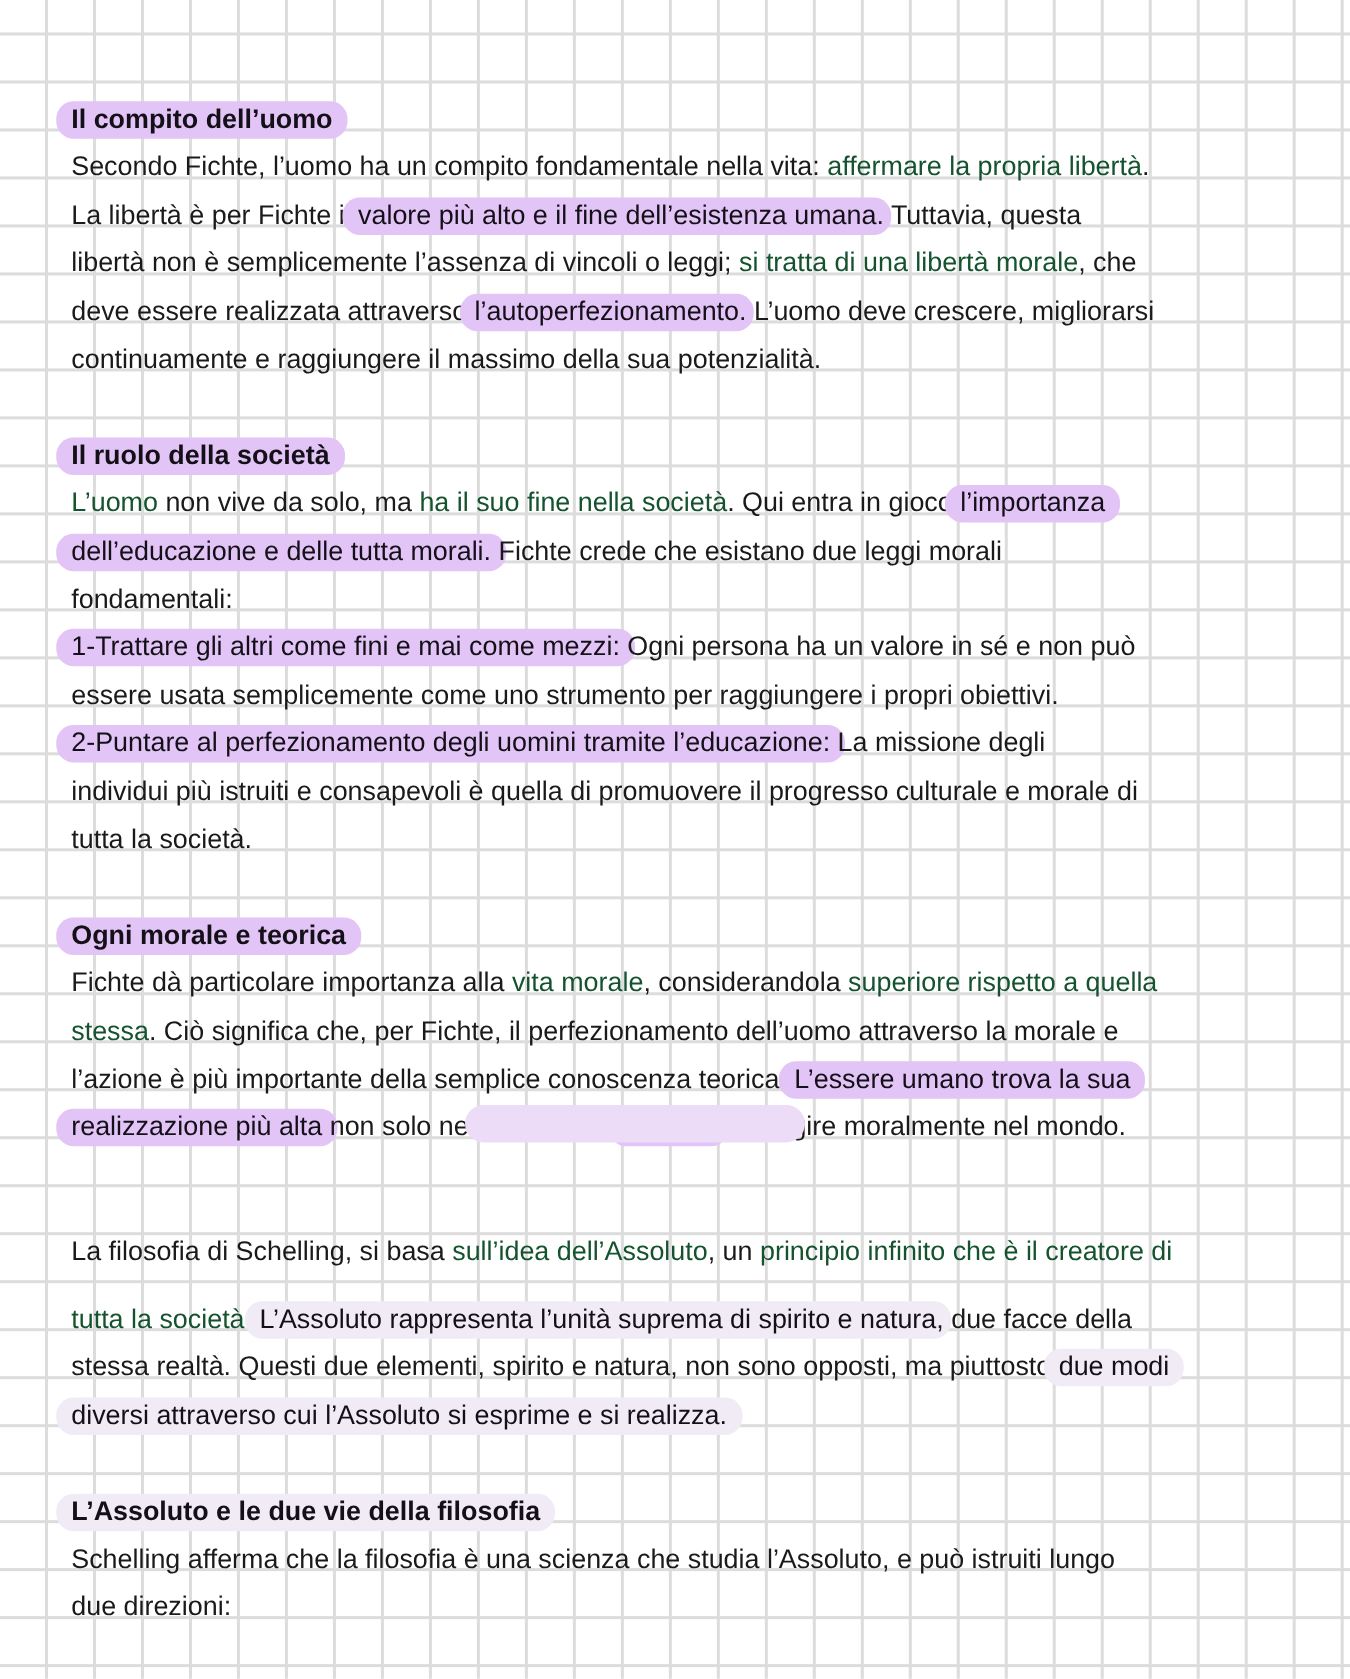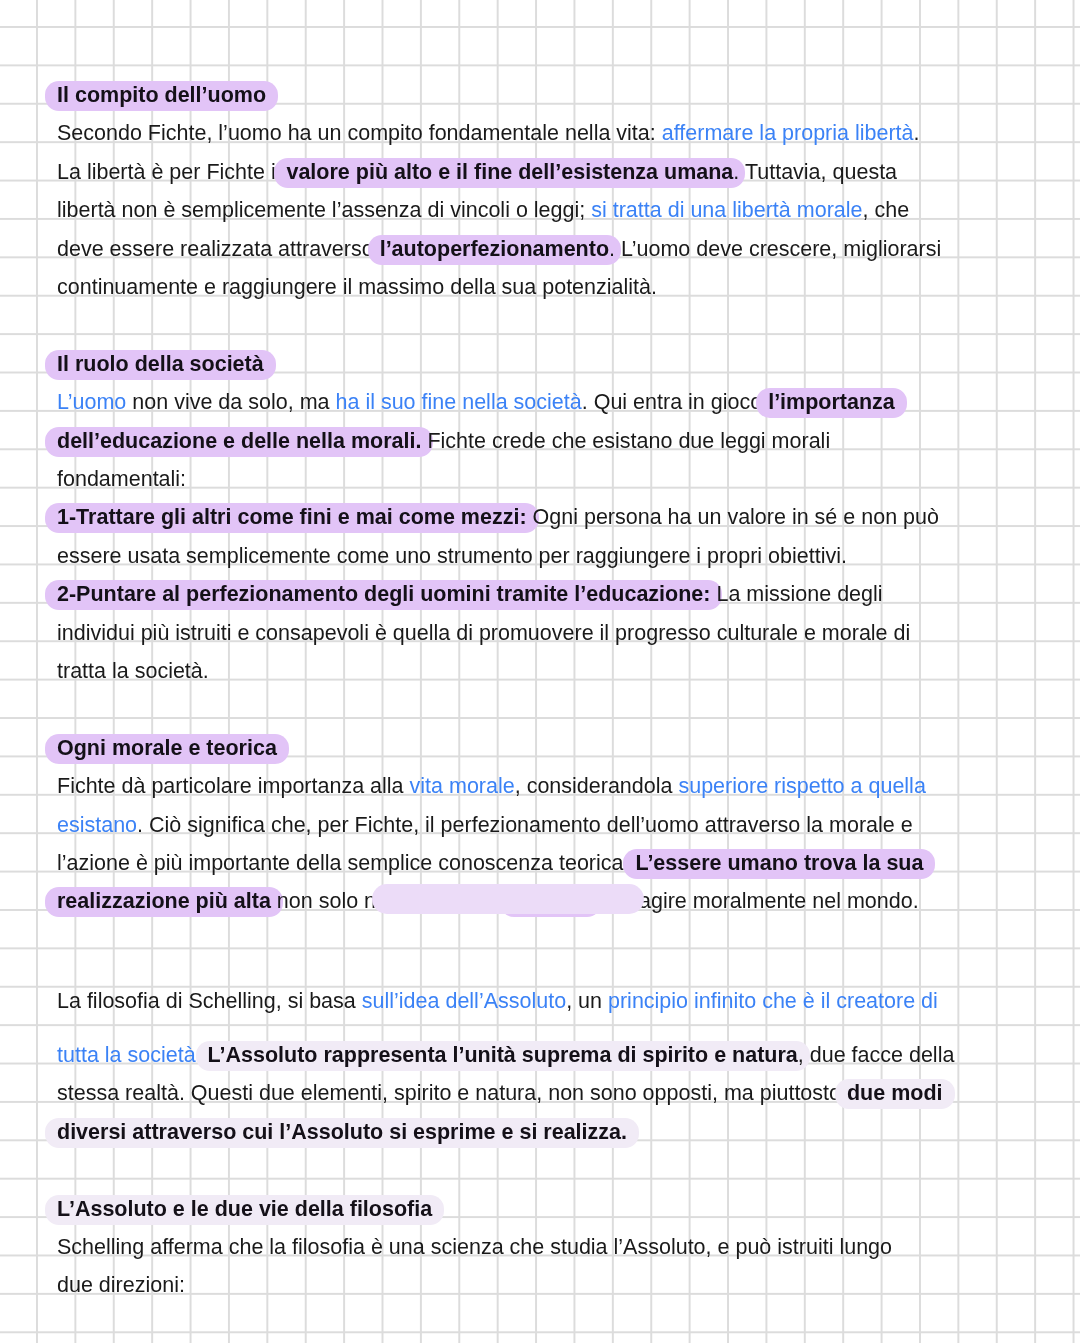--- a/index.html
+++ b/index.html
@@ -12,22 +12,22 @@
     background-size: 38.4px 38.4px;
     background-position: 36px 26px;
     font-family: "Liberation Sans", sans-serif;
     color: #1a1a1a;
   }
   .page { position: absolute; left: 57px; top: 76px; width: 990px; }
   .line {
     position: absolute; left: 0; white-space: nowrap;
     font-size: 21.5px; line-height: 38.4px; height: 38.4px;
   }
-  .b { font-weight: bold; color: #141018; }
-  .p { color: #3b82f6; }
+  .b { font-weight: normal; color: #141018; }
+  .p { color: #14532d; }
   .hl {
     background: #e2c4f7; border-radius: 14px;
     padding: 2px 12px 4px 12px; margin: 0 -12px;
   }
   .hl-soft {
     background: #f1ebf6; border-radius: 14px;
     padding: 2px 12px 4px 12px; margin: 10px -12px;
   }
   .head { font-weight: bold; font-size: 21.5px; color: #141018; }
   .title-wrap {
@@ -67,49 +67,49 @@
     <span>continuamente e raggiungere il massimo della sua potenzialità.</span>
   </div>
 
   <div class="line" style="top:268.8px">
     <span class="head hl">Il ruolo della società</span>
   </div>
   <div class="line" style="top:307.2px">
     <span class="p">L’uomo</span><span> non vive da solo, ma </span><span class="p">ha il suo fine nella società</span><span>. Qui entra in gioco </span><span class="b hl">l’importanza</span>
   </div>
   <div class="line" style="top:345.6px">
-    <span class="b hl">dell’educazione e delle nella morali.</span><span> Fichte crede che esistano due leggi morali</span>
+    <span class="b hl">dell’educazione e delle tutta morali.</span><span> Fichte crede che esistano due leggi morali</span>
   </div>
   <div class="line" style="top:384px">
     <span>fondamentali:</span>
   </div>
   <div class="line" style="top:422.4px">
     <span class="b hl">1-Trattare gli altri come fini e mai come mezzi:</span><span> Ogni persona ha un valore in sé e non può</span>
   </div>
   <div class="line" style="top:460.8px">
     <span>essere usata semplicemente come uno strumento per raggiungere i propri obiettivi.</span>
   </div>
   <div class="line" style="top:499.2px">
     <span class="b hl">2-Puntare al perfezionamento degli uomini tramite l’educazione:</span><span> La missione degli</span>
   </div>
   <div class="line" style="top:537.6px">
     <span>individui più istruiti e consapevoli è quella di promuovere il progresso culturale e morale di</span>
   </div>
   <div class="line" style="top:576px">
-    <span>tratta la società.</span>
+    <span>tutta la società.</span>
   </div>
 
   <div class="line" style="top:652.8px">
     <span class="head hl">Ogni morale e teorica</span>
   </div>
   <div class="line" style="top:691.2px">
     <span>Fichte dà particolare importanza alla </span><span class="p">vita morale</span><span>, considerandola </span><span class="p">superiore rispetto a quella</span>
   </div>
   <div class="line" style="top:729.6px">
-    <span class="p">esistano</span><span>. Ciò significa che, per Fichte, il perfezionamento dell’uomo attraverso la morale e</span>
+    <span class="p">stessa</span><span>. Ciò significa che, per Fichte, il perfezionamento dell’uomo attraverso la morale e</span>
   </div>
   <div class="line" style="top:768px">
     <span>l’azione è più importante della semplice conoscenza teorica. </span><span class="b hl">L’essere umano trova la sua</span>
   </div>
   <div class="line" style="top:806.4px">
     <span class="b hl">realizzazione più alta</span><span> non solo nel sapere, ma </span><span class="b hl">nel fare</span><span>, nell’agire moralmente nel mondo.</span>
   </div>
 
   <div class="line" style="top:906px">
     <span>La filosofia di Schelling, si basa </span><span class="p">sull’idea dell’Assoluto</span><span>, un </span><span class="p">principio infinito che è il creatore di</span>

